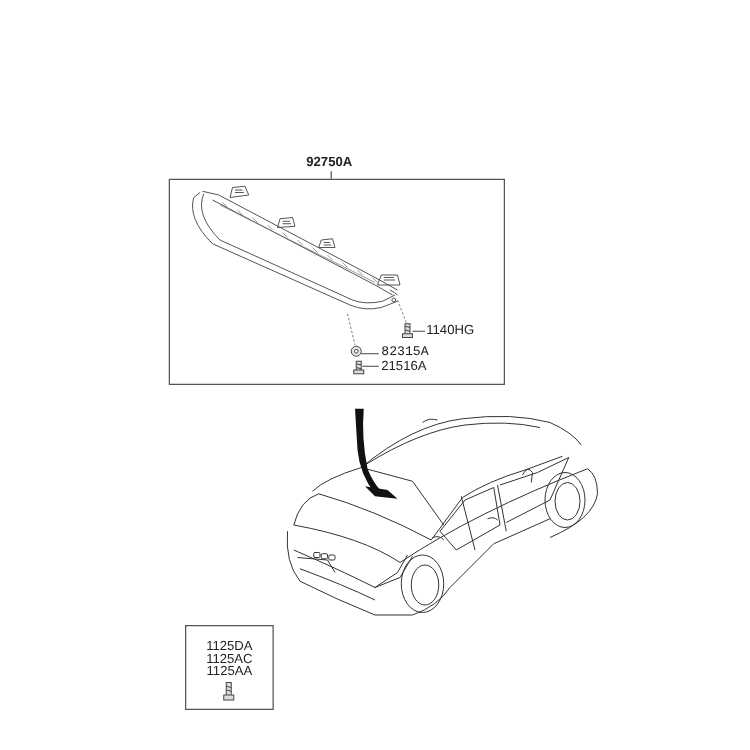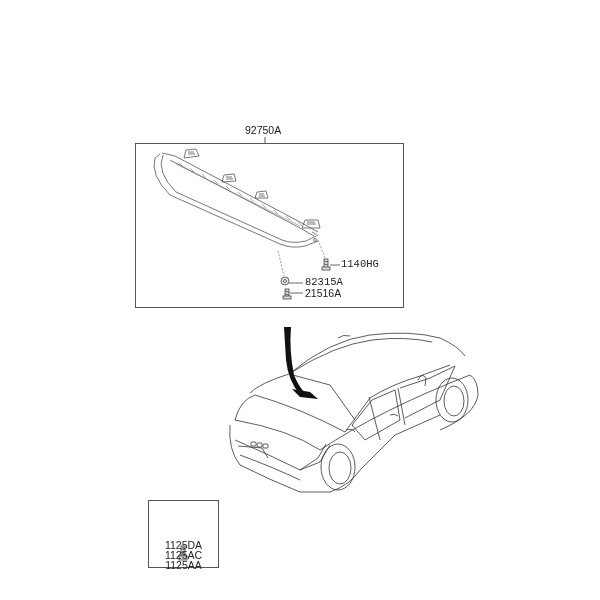--- a/index.html
+++ b/index.html
@@ -6,21 +6,21 @@
   body { width:600px; height:600px; position:relative; overflow:hidden;
          font-family:"Liberation Sans", sans-serif; color:#1a1a1a; }
   .lbl { position:absolute; font-size:10.5px; line-height:11px; white-space:nowrap; color:#222; }
   .box { position:absolute; border:1px solid #555; box-sizing:border-box; }
   svg { position:absolute; left:0; top:0; }
   .stack { position:absolute; text-align:center; font-size:10.5px; line-height:10px; color:#222; }
 </style>
 </head>
 <body>
 
-<div class="lbl" style="left:245px; top:125px;">92750A</div>
+<div class="lbl" style="left:245px; top:125px;font-weight:bold;">92750A</div>
 
 <div class="box" style="left:135px; top:143px; width:269px; height:165px;"></div>
 
 <svg width="600" height="600" viewBox="0 0 600 600">
 
   <line x1="265" y1="137" x2="265" y2="143" stroke="#555" stroke-width="1"></line>
 
   <g fill="none" stroke="#555" stroke-width="0.8">
 
     <path d="M160,154 L155,158 Q150,175 170,195 L280,244 Q292,249 305,246 L318,241"></path>
@@ -127,22 +127,22 @@
   </g>
 
   <g stroke="#444" stroke-width="0.8" fill="#ddd">
     <rect x="181" y="546" width="4" height="12"></rect>
     <rect x="179" y="556" width="8" height="4"></rect>
     <line x1="181" y1="549" x2="185" y2="550"></line>
       <line x1="181" y1="552" x2="185" y2="553"></line>
   </g>
 </svg>
 
-<div class="lbl" style="left:341px; top:259px;font-family:Liberation Mono, monospace;">1140HG</div>
+<div class="lbl" style="left:341px; top:259px;">1140HG</div>
 <div class="lbl" style="left:305px; top:277px;font-family:Liberation Mono, monospace;">82315A</div>
 <div class="lbl" style="left:305px; top:288px;">21516A</div>
 
 <div class="box" style="left:148px; top:500px; width:71px; height:68px;"></div>
-<div class="stack" style="left:148px; top:540px; width:71px;">
+<div class="stack" style="left:148px; top:512px; width:71px;">
   <div>1125DA</div>
   <div>1125AC</div>
   <div>1125AA</div>
 </div>
 
 </body></html>

